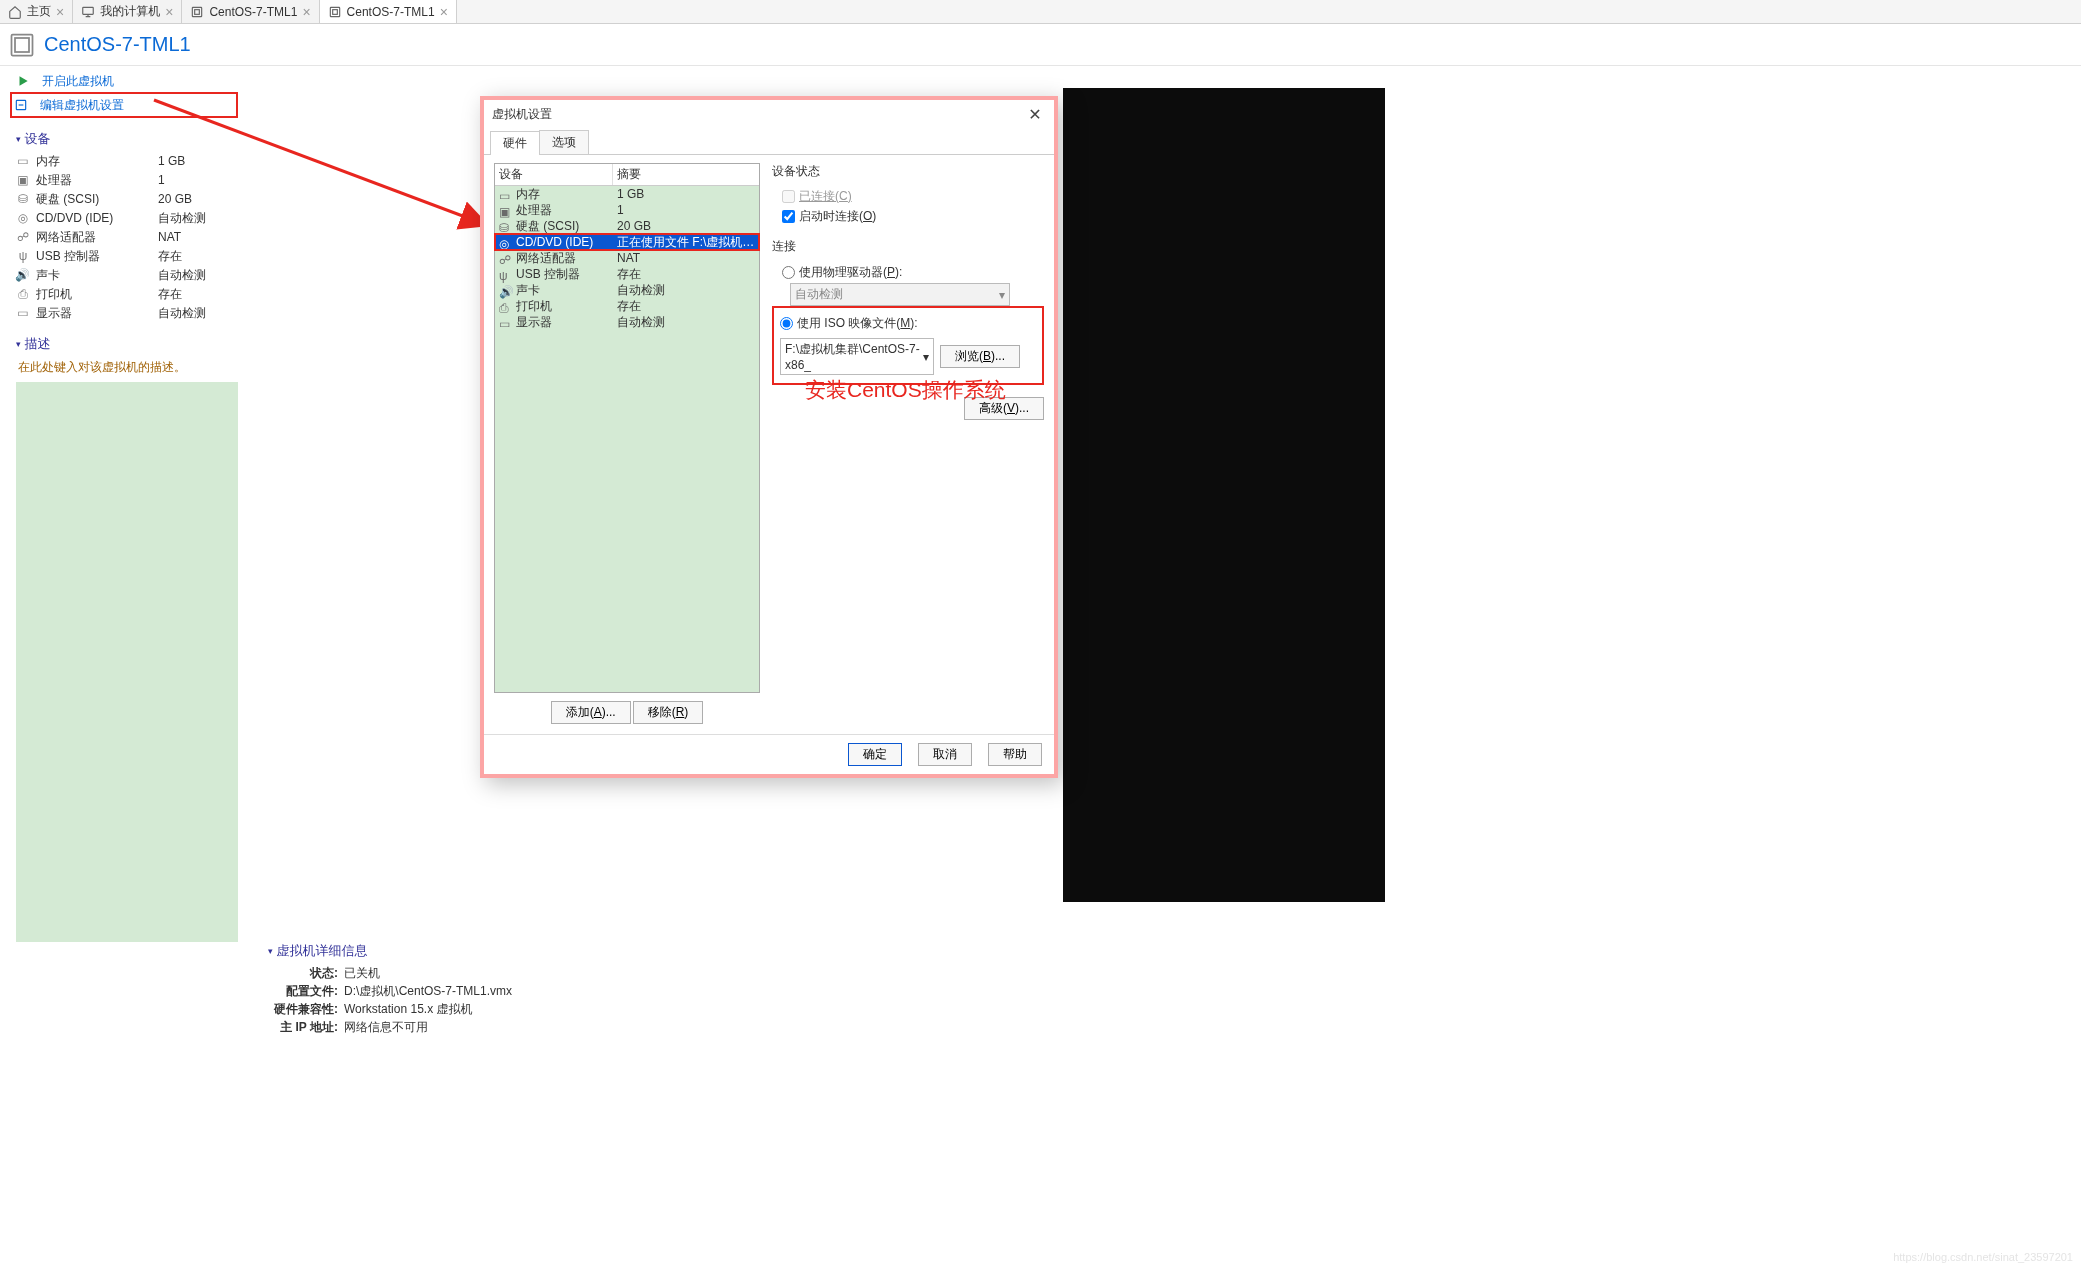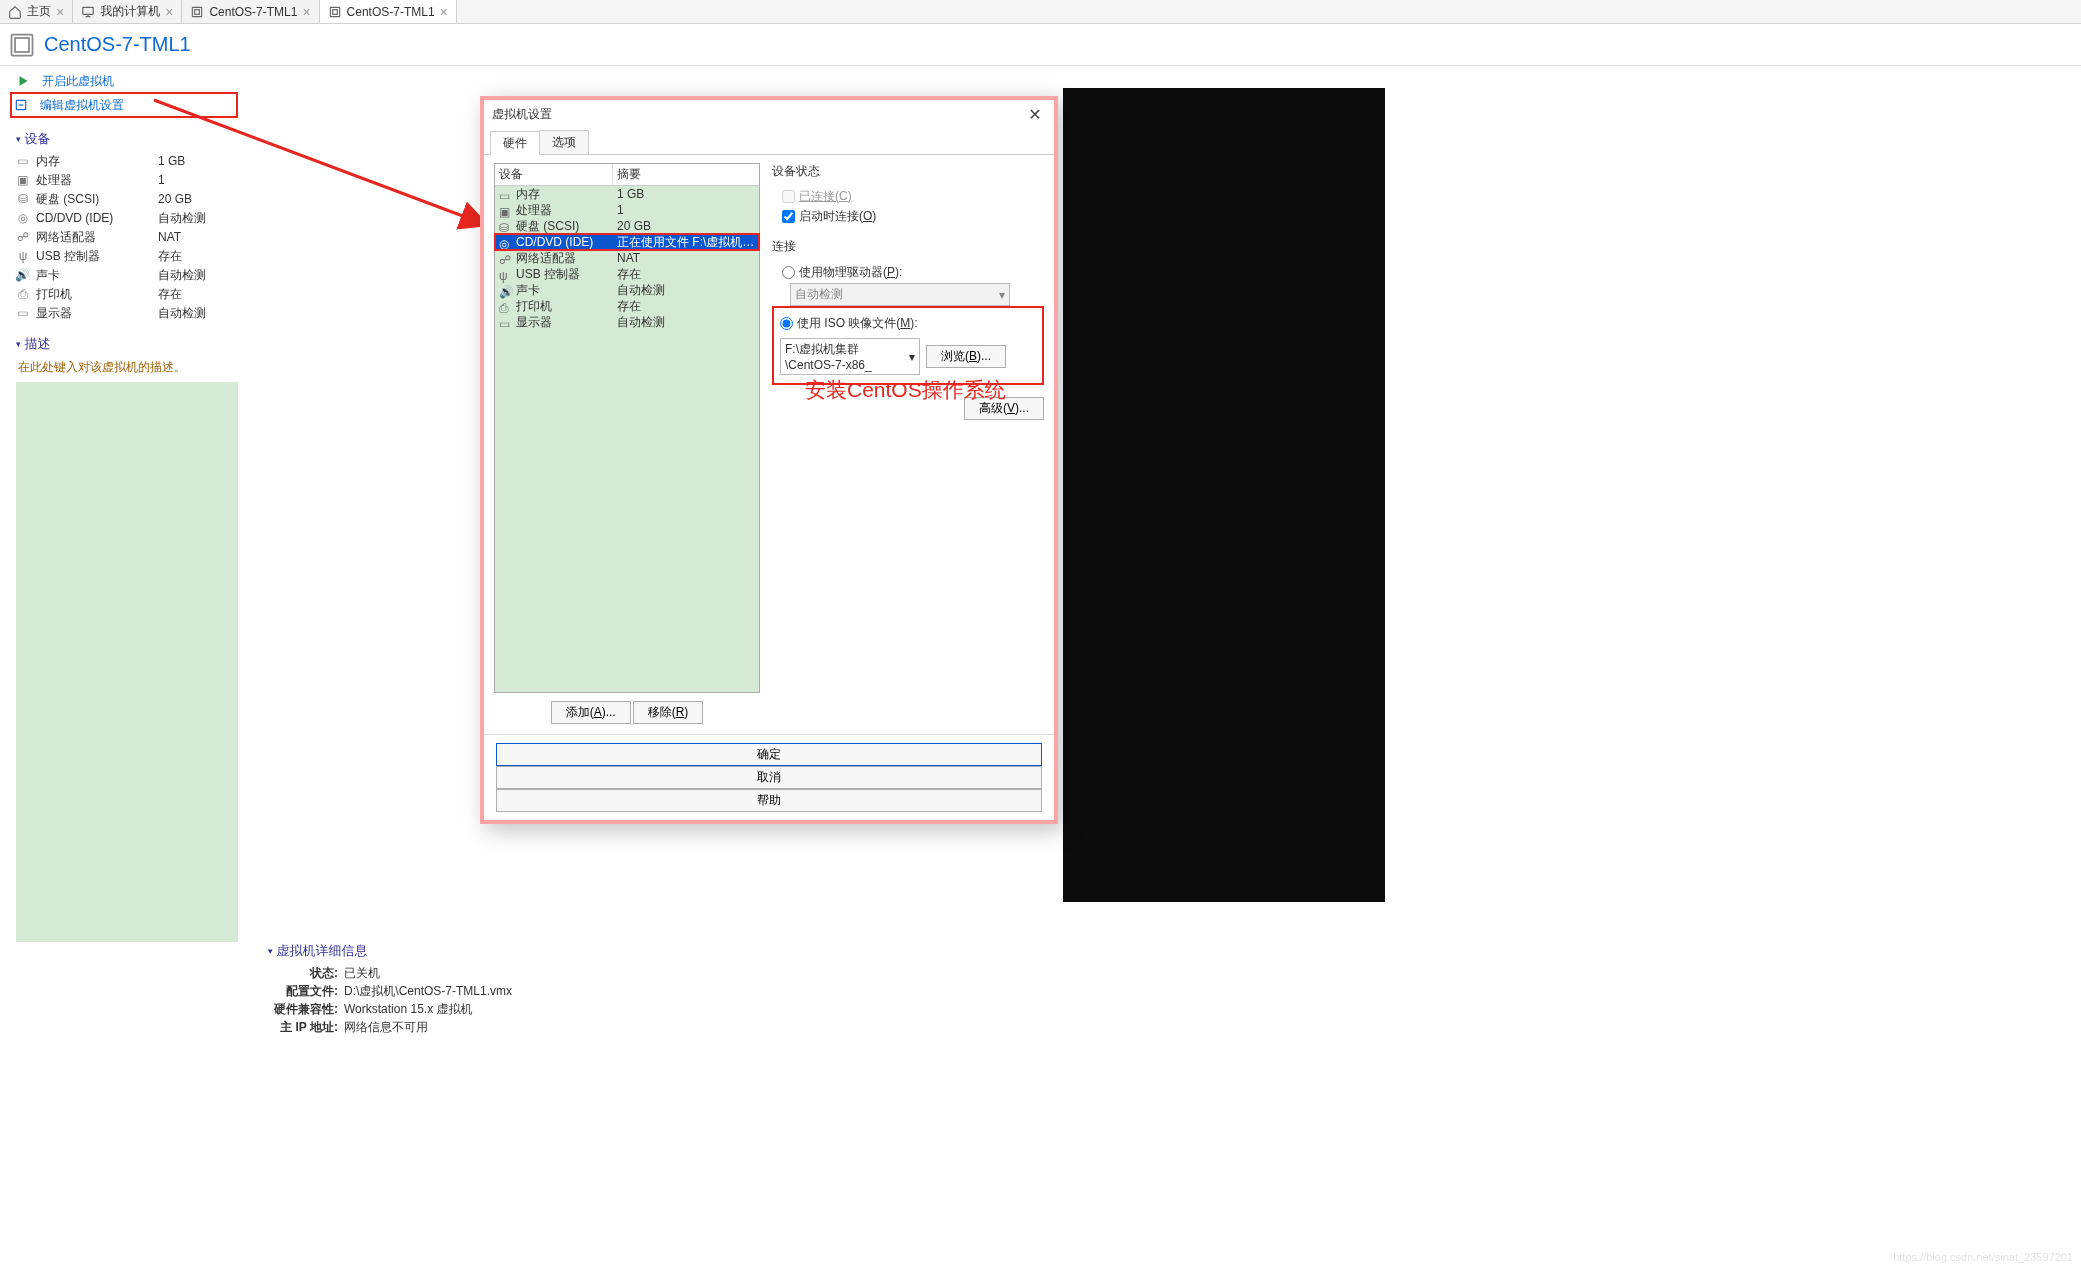--- a/index.html
+++ b/index.html
@@ -71,24 +71,24 @@
   .fieldset-like { margin-bottom: 12px; }
   .fieldset-like .ttl { font-size: 12px; color: #333; margin-bottom: 6px; }
   .chk-row { display: flex; align-items: center; gap: 4px; line-height: 20px; padding-left: 10px; }
   .chk-row input[type=checkbox] { width: 13px; height: 13px; }
   .chk-row.disabled { color: #9a9a9a; text-decoration: underline; }
   .radio-row { display: flex; align-items: center; gap: 4px; line-height: 22px; padding-left: 10px; }
   .select-like { border: 1px solid #bbb; color: #888; background: #fcfcfc; width: 220px; margin-left: 18px; font-size: 12px; padding: 2px 4px; display: flex; justify-content: space-between; align-items: center; }
   .select-like.disabled { background: #f2f2f2; }
   .iso-group { border: 2px solid #e8261f; padding: 4px 6px 8px 6px; }
   .iso-inline { display: flex; align-items: center; margin-top: 4px; margin-left: 18px; gap: 6px; }
-  .iso-inline .combo { border: 1px solid #bbb; padding: 2px 4px; width: 140px; display: flex; justify-content: space-between; align-items: center; background: #fff; font-size: 12px; }
+  .iso-inline .combo { border: 1px solid #bbb; padding: 2px 4px; width: 154px; display: flex; justify-content: space-between; align-items: center; background: #fff; font-size: 12px; }
   .adv-row { display: flex; justify-content: flex-end; margin-top: 12px; }
 
-  .dlg-footer { display: flex; justify-content: flex-end; gap: 0; padding: 8px 12px; border-top: 1px solid #ddd; flex-direction: column; }
+  .dlg-footer { display: flex; justify-content: flex-end; gap: 16px; padding: 8px 12px; border-top: 1px solid #ddd; }
 
   
   .arrow-svg { position: absolute; left: 148px; top: 90px; pointer-events: none; }
   .arrow-svg line { stroke: #e8261f; stroke-width: 3; }
 
   
   .preview-black { position: absolute; left: 1063px; top: 88px; width: 322px; height: 814px; background: #0c0c0c; }
 
   
   .red-anno { position: absolute; left: 805px; top: 376px; color: #e8261f; font-size: 21px; }

